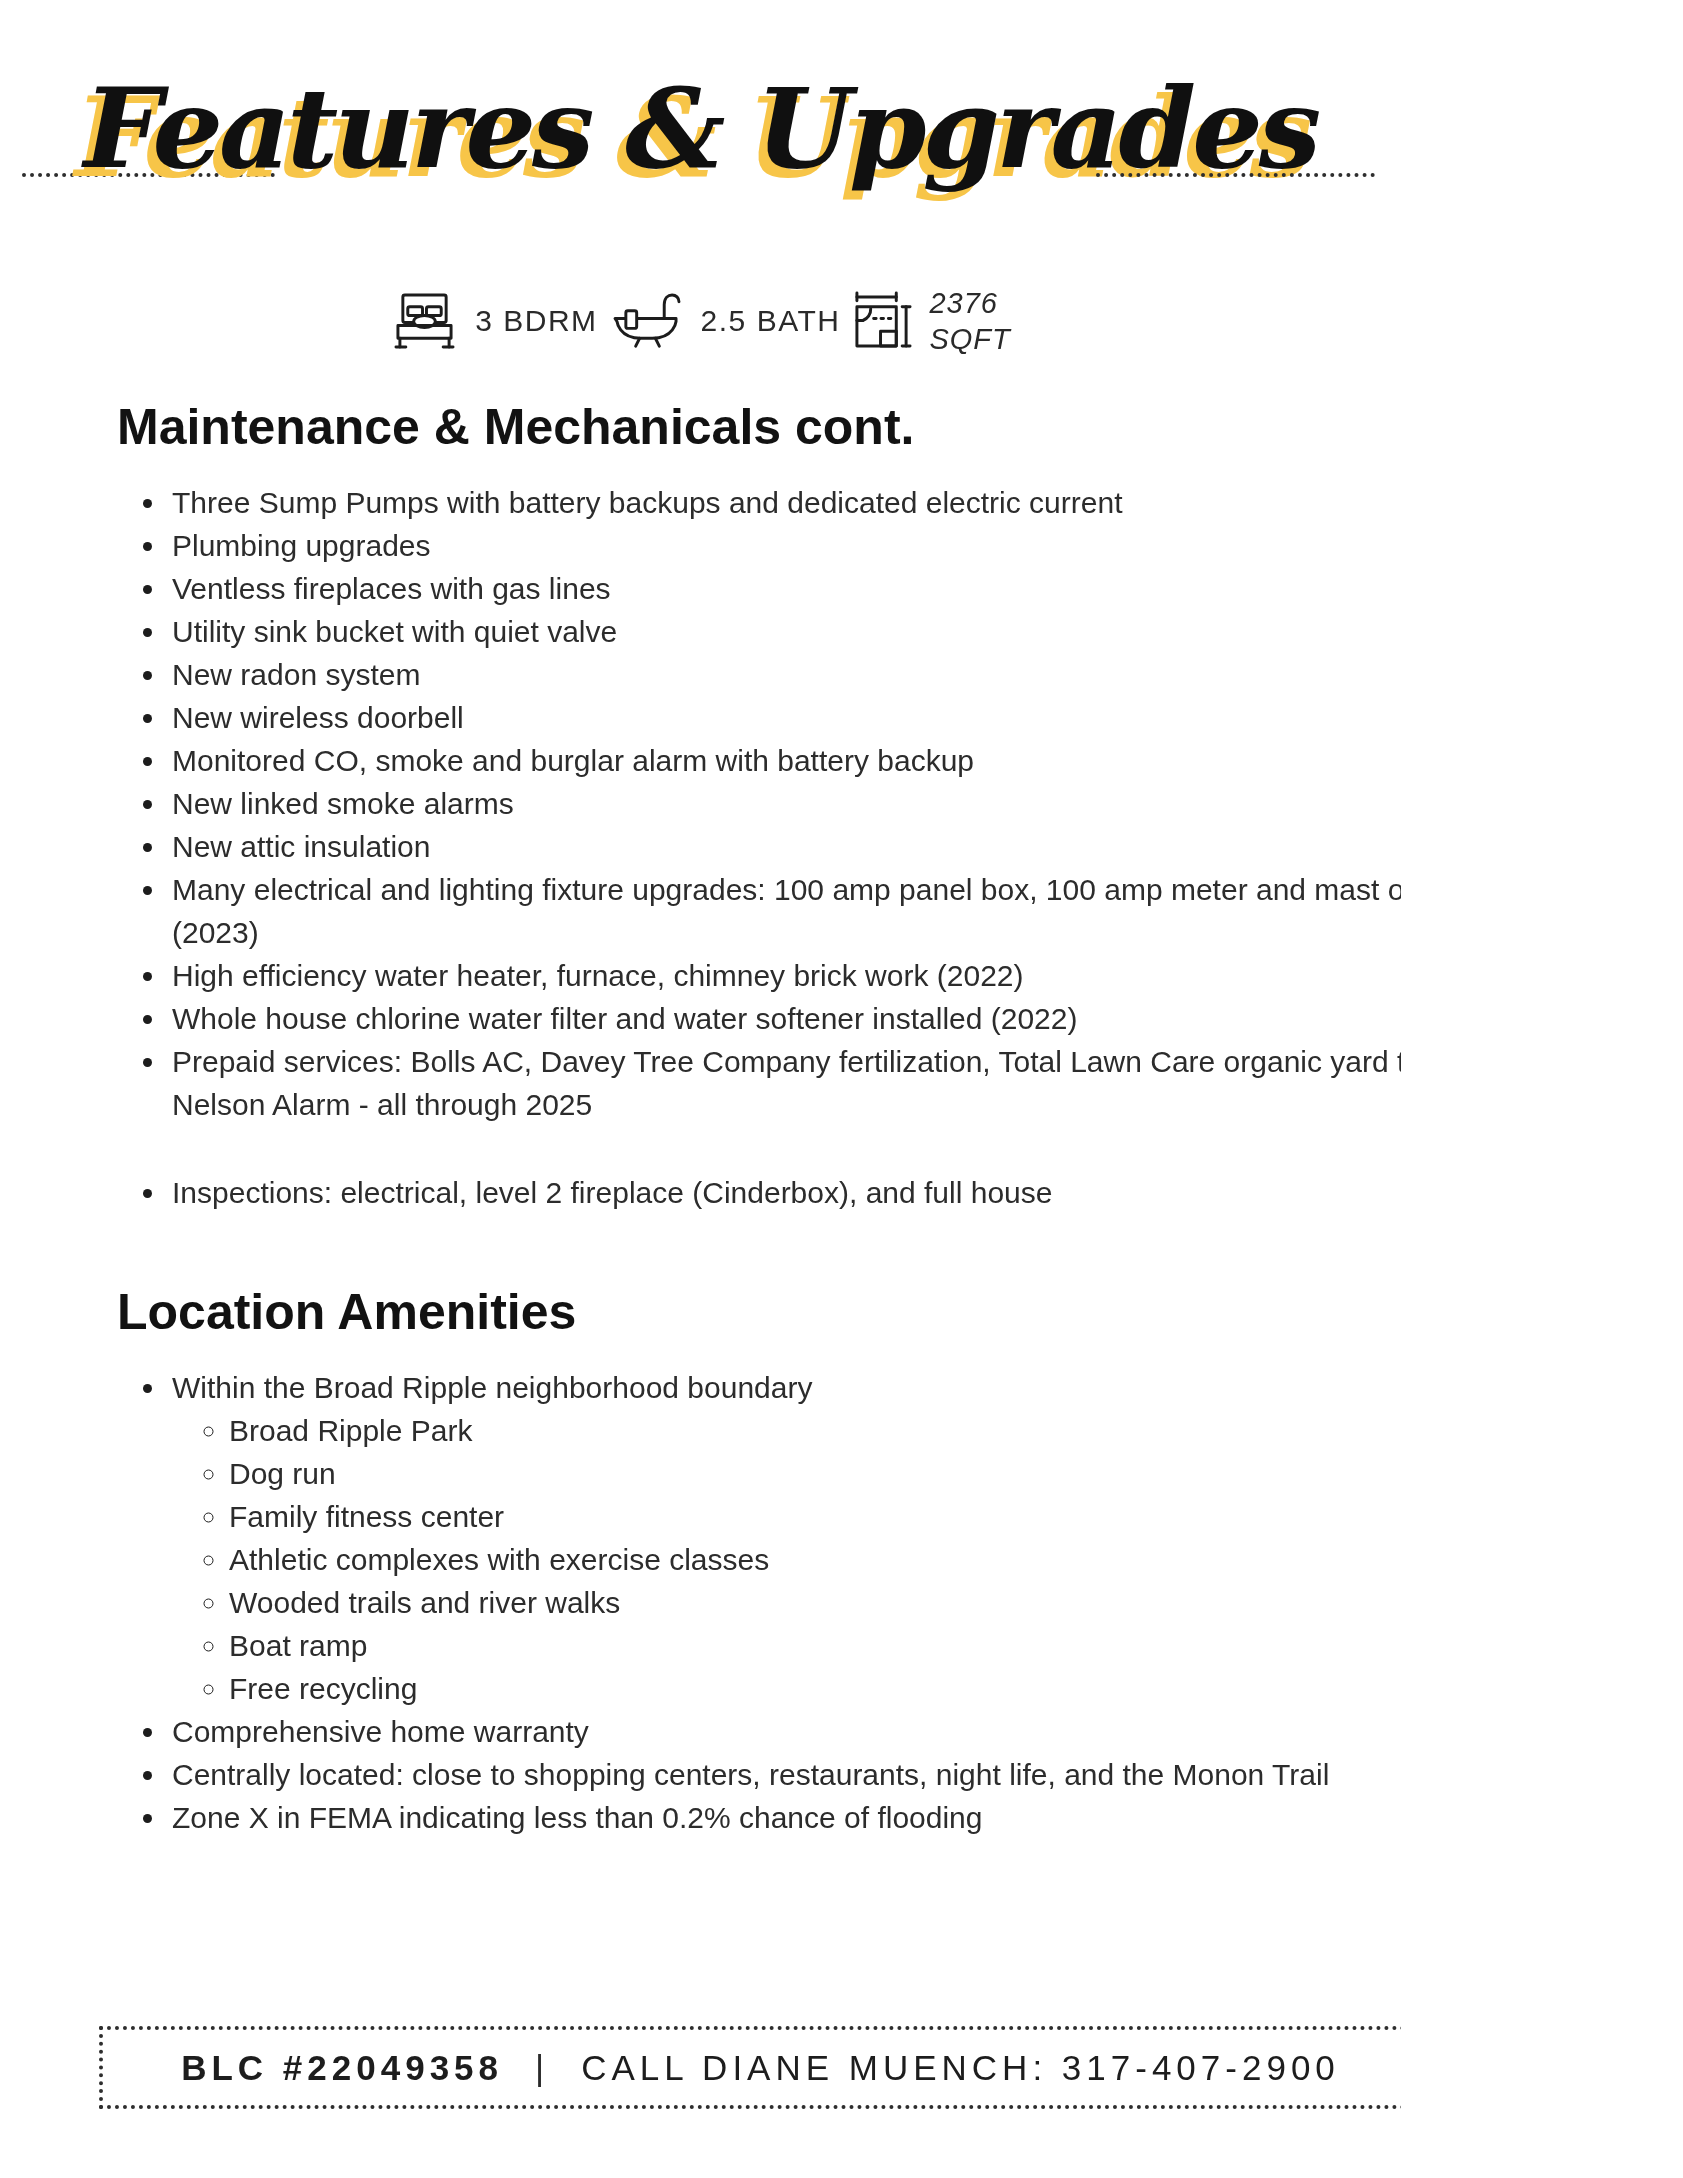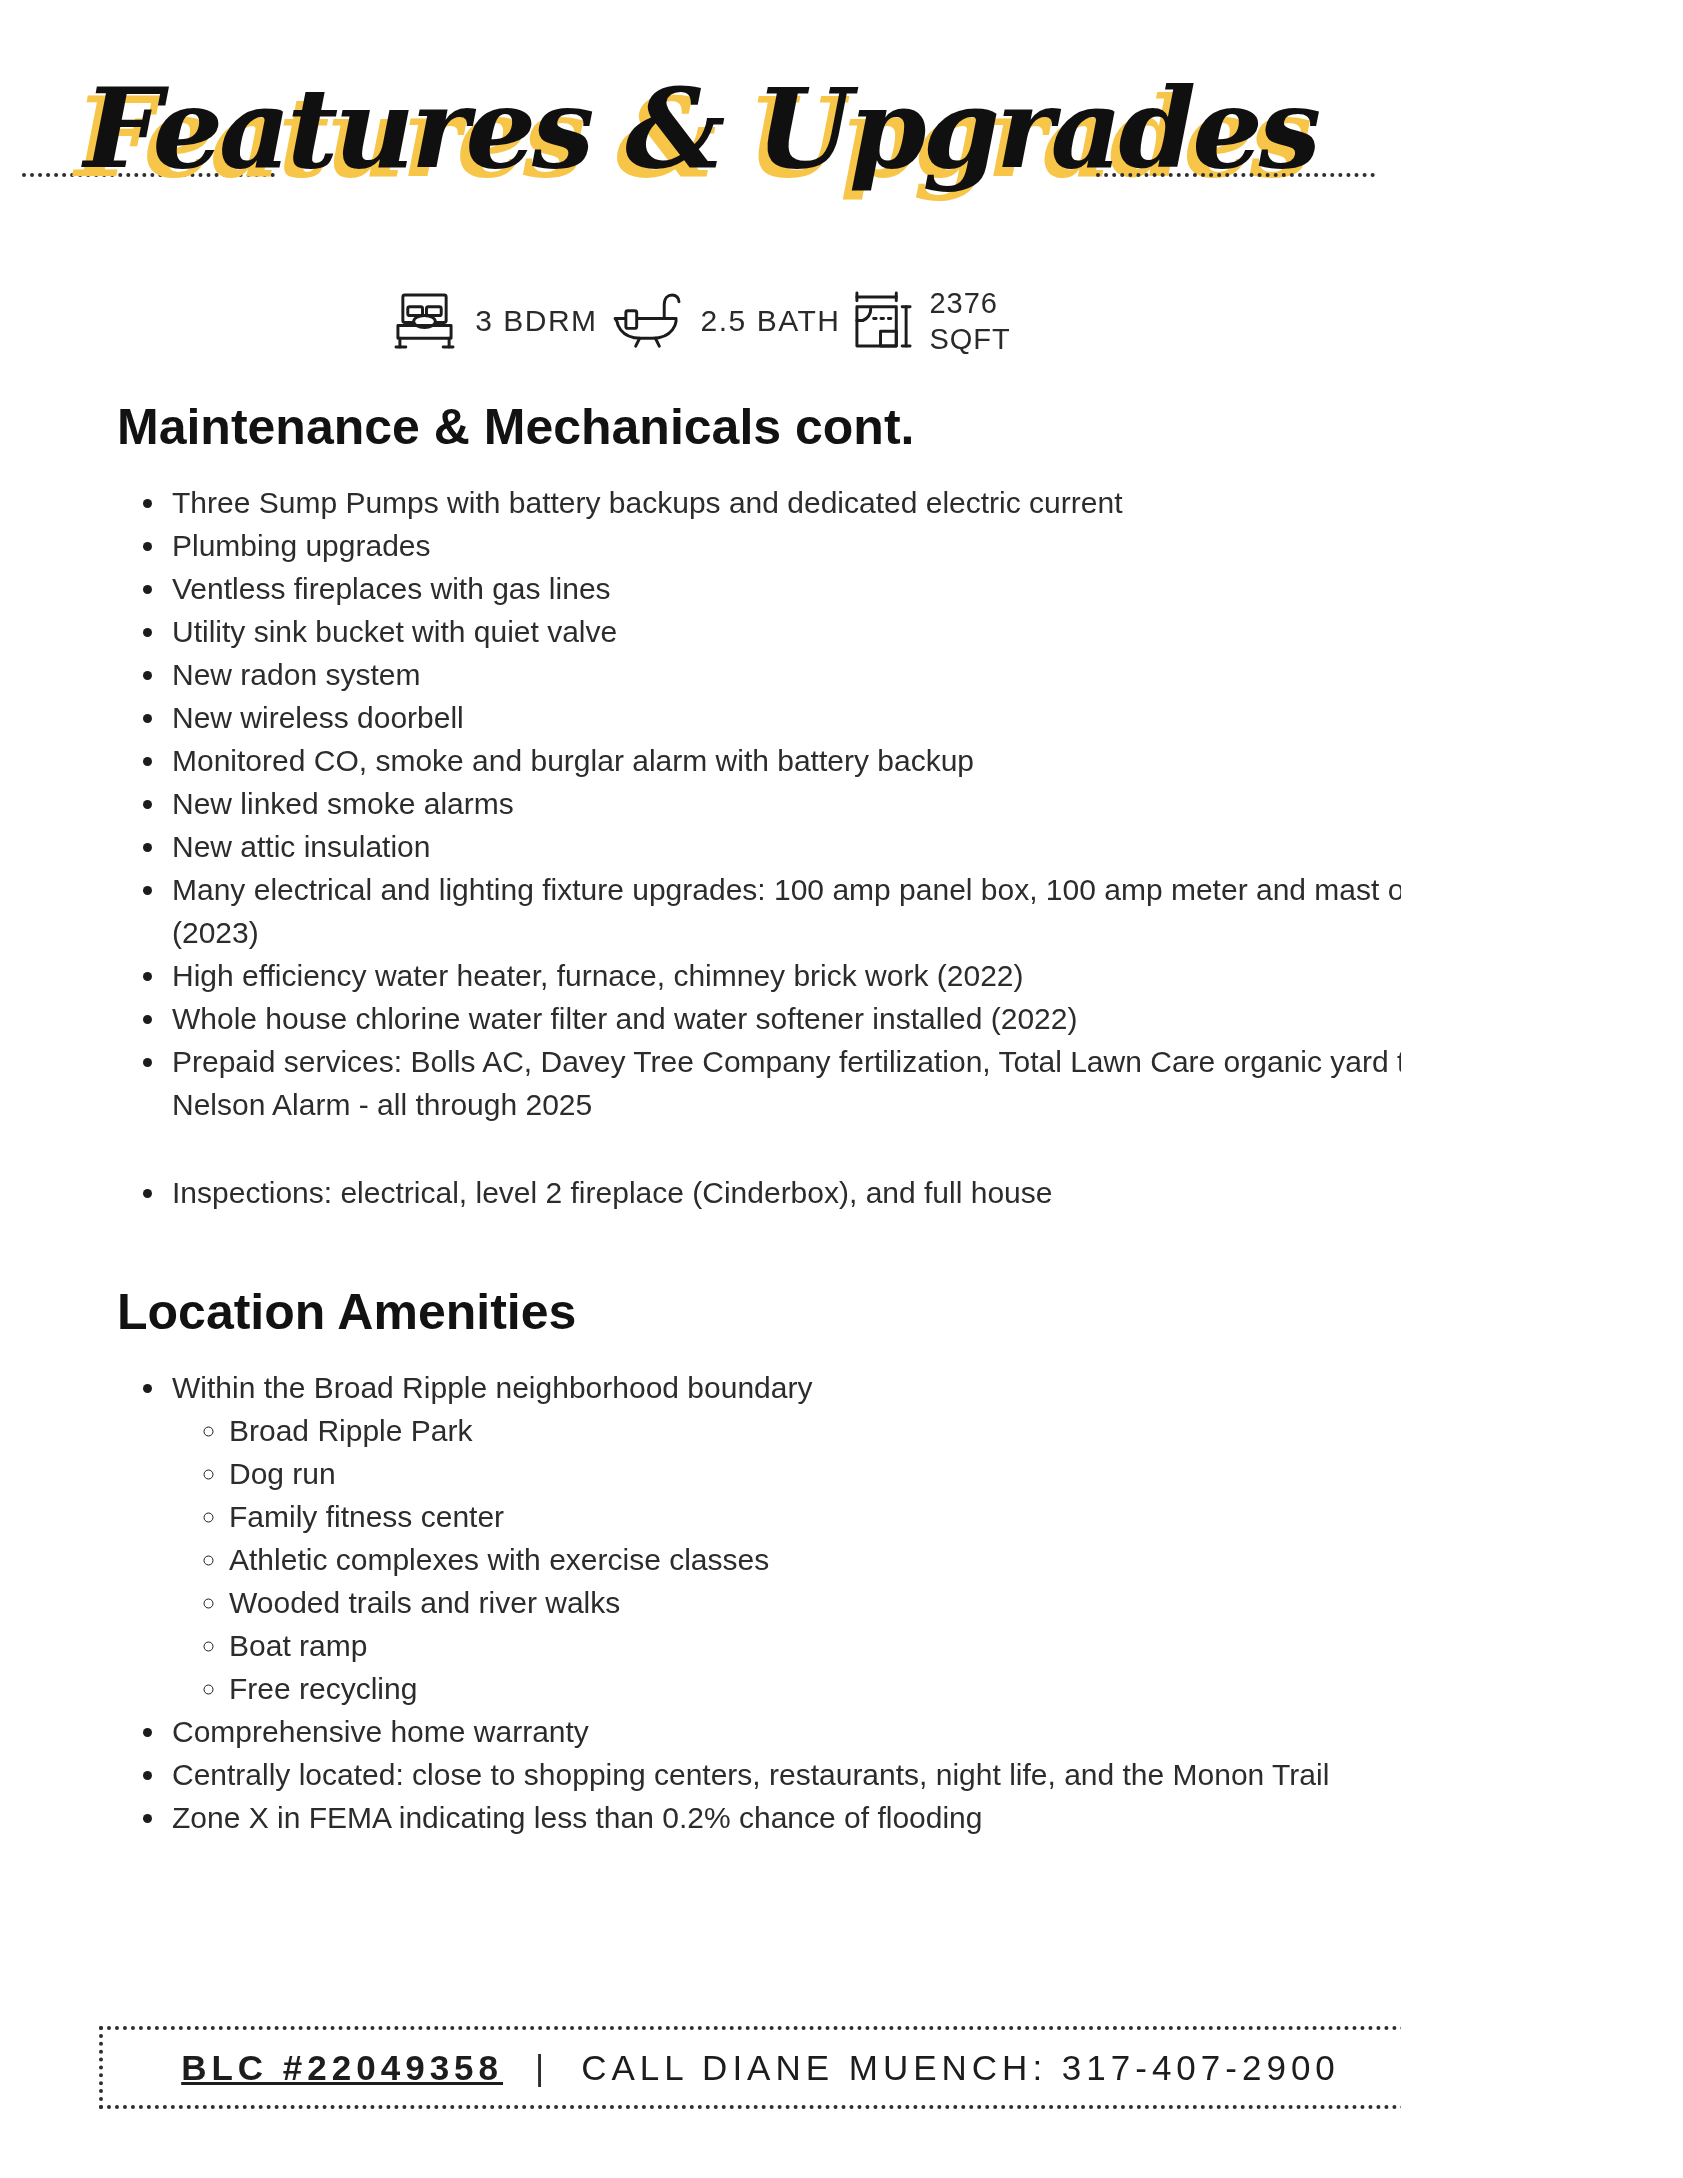--- a/index.html
+++ b/index.html
@@ -24,21 +24,21 @@
   
   .stats-row {
     position:absolute; top:285px; left:0; width:100%;
     display:flex; justify-content:center; align-items:center; gap:12px;
   }
   .stat { display:flex; align-items:center; gap:16px; }
   .stat svg { display:block; }
   .stat-label {
     font-size:30px; color:#2a2a2a; letter-spacing:1.5px; white-space:nowrap;
   }
-  .stat-label.stacked { line-height:36px; letter-spacing:1px; font-size:29px; }
+  .stat-label.stacked { line-height:36px; letter-spacing:1px; font-size:29px;font-style:italic; }
 
   
   .content { position:absolute; top:400px; left:117px; width:1455px; }
   .section-heading {
     margin:0; font-size:50px; font-weight:700; color:#121212; letter-spacing:0;
     line-height:1.1;
   }
   section + section .section-heading { margin-top:71px; }
   ul.main-list {
     margin:26px 0 0 0; padding:0 0 0 51px;
@@ -52,21 +52,21 @@
   }
   li::marker { color:#1c1c1c; }
 
   
   .footer-box {
     position:absolute; left:99px; top:2026px; width:1323px; height:83px;
     border:4px dotted #2e2e2e; box-sizing:border-box;
     display:flex; align-items:center; justify-content:center; gap:26px;
     font-size:35px; letter-spacing:5px; color:#1d1d1d; white-space:nowrap;
   }
-  .footer-box .listing-id { font-weight:700;text-decoration:underline; }
+  .footer-box .listing-id { font-weight:700; }
   .footer-box .divider { font-weight:300; color:#2a2a2a; padding:0 6px; }
 
   .logo { position:absolute; left:1471px; top:2012px; width:115px; text-align:center; }
   .logo-top {
     background:#0d0d0d; border-radius:5px; padding:5px 4px 7px; width:115px;
     box-sizing:border-box;
   }
   .logo-talkto {
     color:#F2C230; font-size:14px; font-weight:700; font-style:italic;
     line-height:14px; letter-spacing:0;

